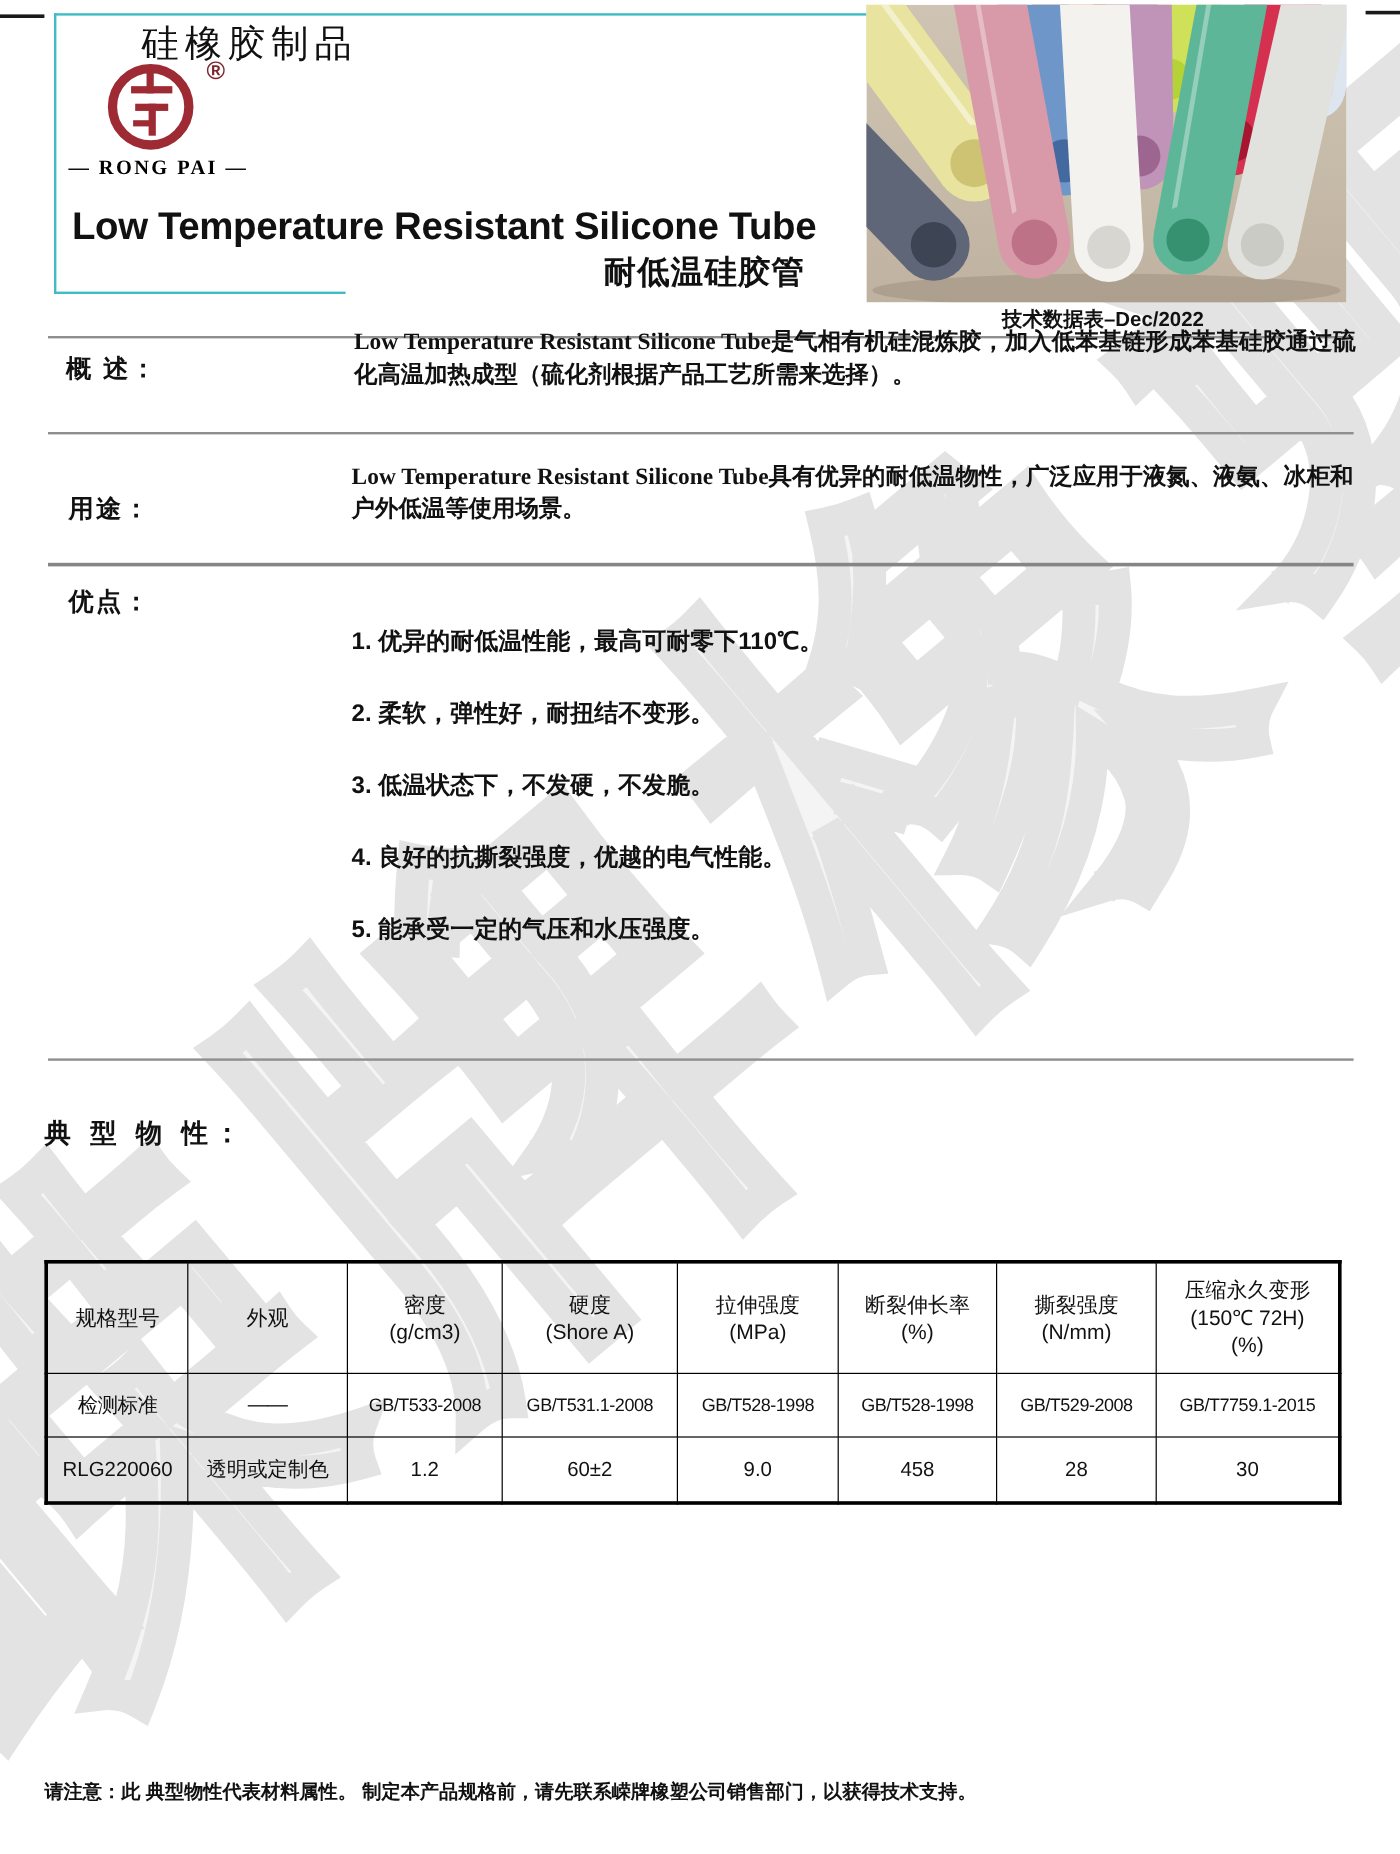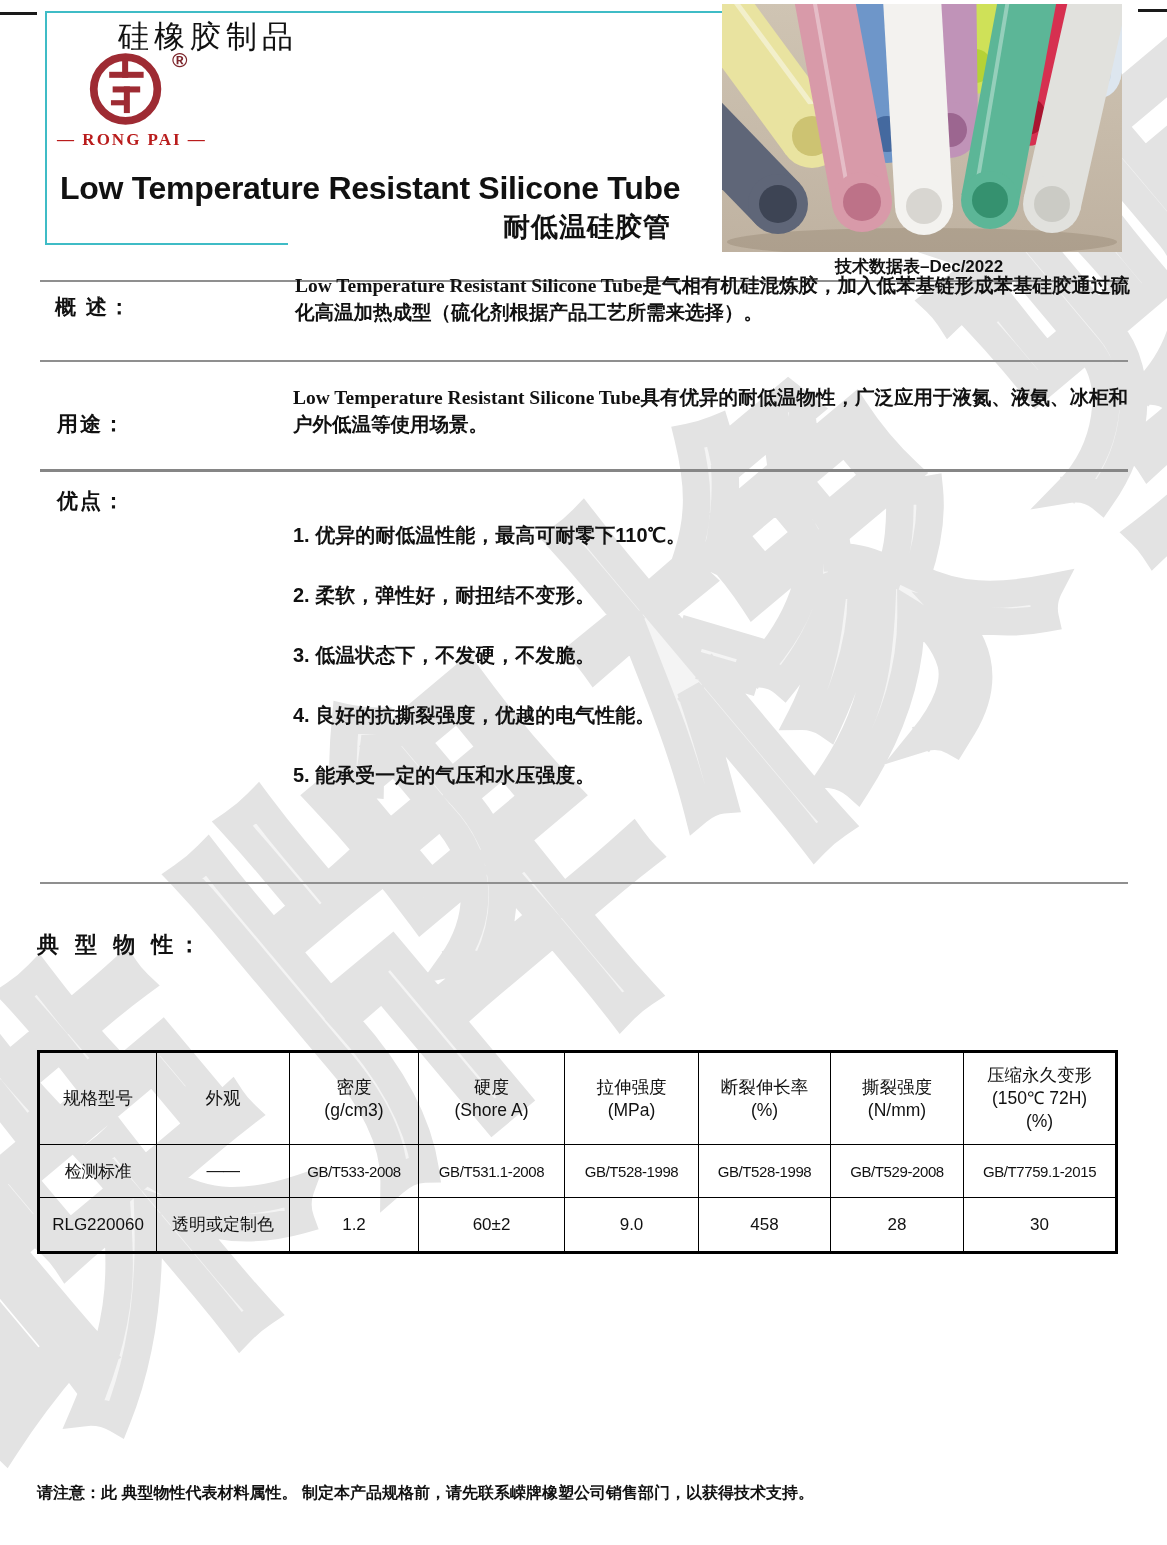--- a/index.html
+++ b/index.html
@@ -19,21 +19,21 @@
   }
   .content{position:relative;z-index:1;}
   
   .dash{position:absolute;height:3px;background:#1a1a1a;}
   
   .hb{position:absolute;background:#3fbcc6;}
   .brand-line{position:absolute;left:78px;top:16px;font-size:31px;font-weight:normal;letter-spacing:5px;margin-left:40px;}
   .logo-svg{position:absolute;left:86px;top:46px;width:86px;height:86px;}
   .reg-mark{position:absolute;left:172px;top:48px;font-size:21px;font-weight:bold;color:#7d262c;}
   .brand-rom{position:absolute;left:52px;top:130px;width:160px;text-align:center;
-    font-family:"Liberation Serif",serif;font-size:17px;font-weight:bold;color:#b91c1c;letter-spacing:2px;}
+    font-family:"Liberation Serif",serif;font-size:17px;font-weight:bold;color:#000000;letter-spacing:2px;}
   .title-en{position:absolute;left:60px;top:170px;font-size:32px;font-weight:bold;letter-spacing:-0.3px;white-space:nowrap;}
   .title-zh{position:absolute;left:487px;top:209px;font-size:27px;font-weight:bold;letter-spacing:1px;white-space:nowrap;margin-left:16px;}
   .ds-label{position:absolute;left:835px;top:255px;font-size:17px;font-weight:bold;}
   
   .photo{position:absolute;left:722px;top:4px;width:400px;height:248px;}
   
   .rule{position:absolute;left:40px;width:1088px;height:2px;background:#8f8f8f;}
   
   .sec-label{position:absolute;font-size:21px;font-weight:bold;letter-spacing:2px;white-space:nowrap;}
   .para{position:absolute;font-family:"Liberation Serif",serif;font-size:19.5px;font-weight:bold;line-height:27px;}

